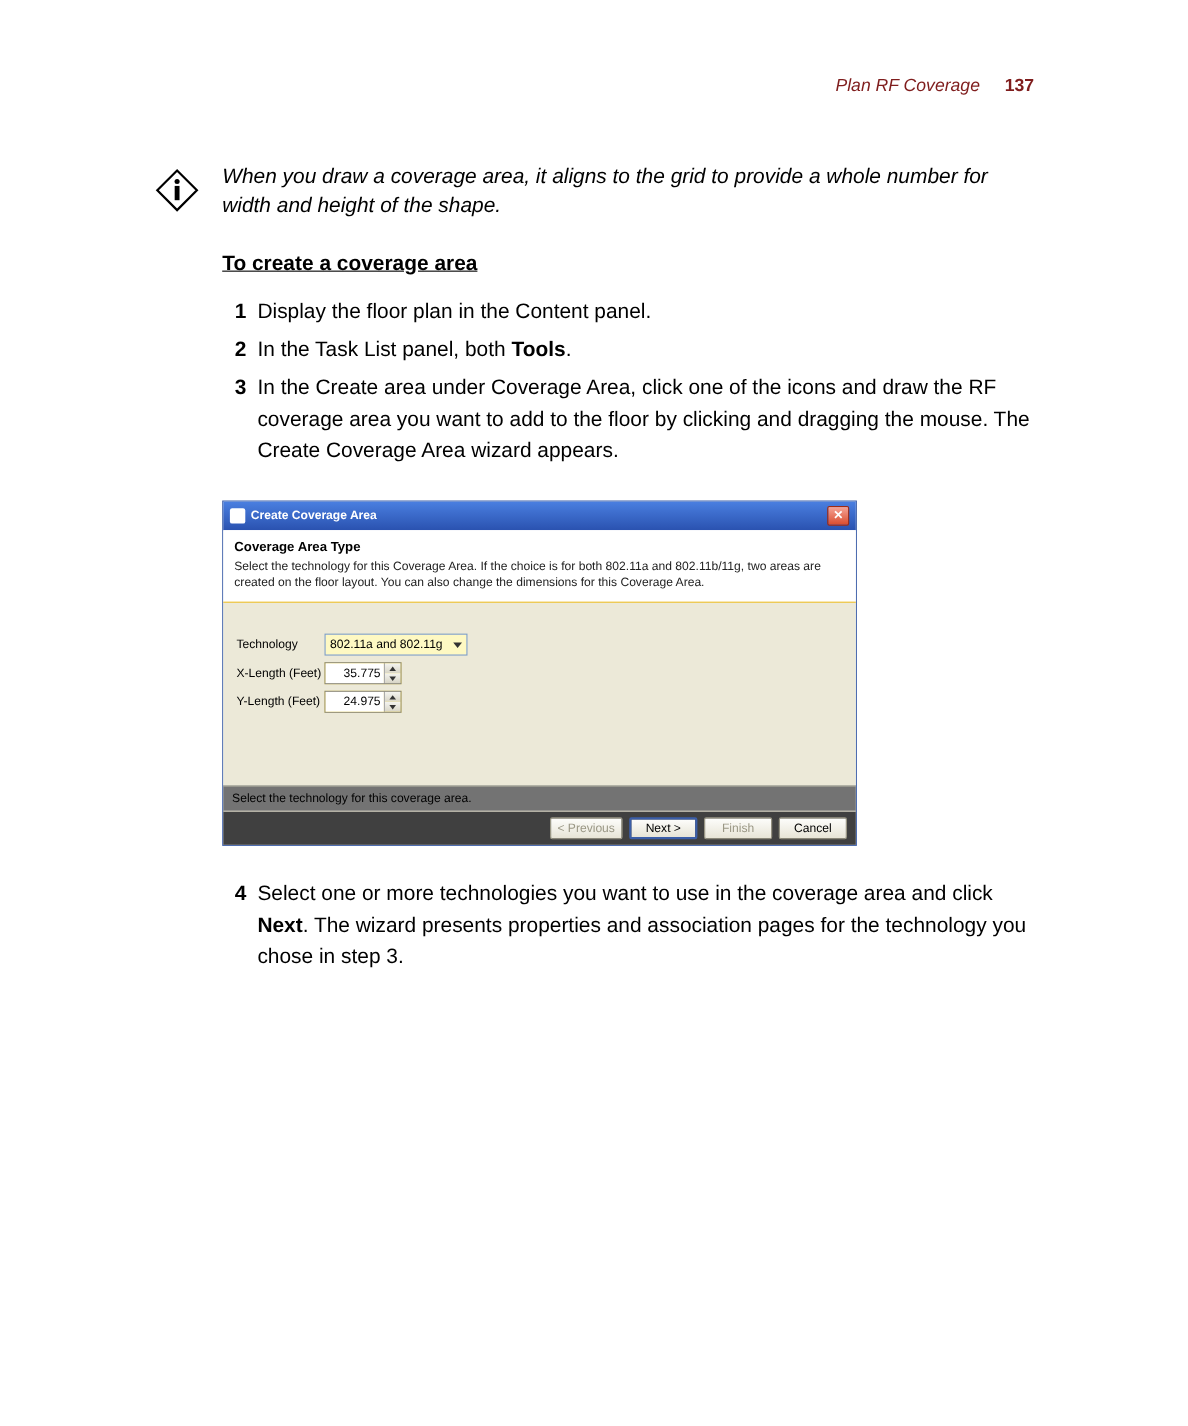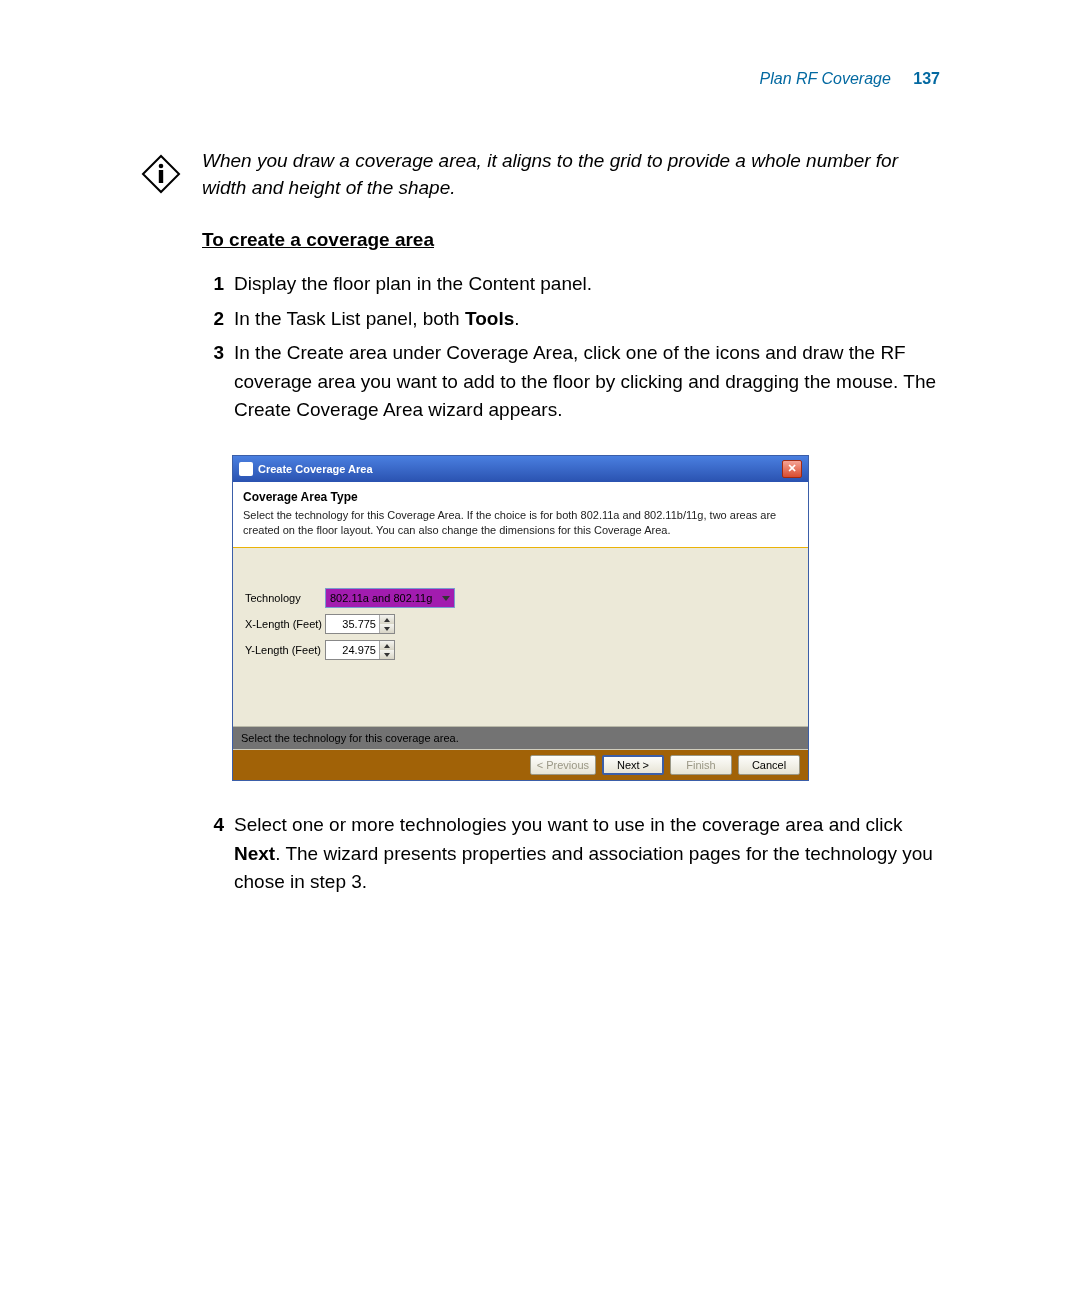--- a/index.html
+++ b/index.html
@@ -11,21 +11,21 @@
     width: 1080px;
   }
   .page {
     padding: 70px 140px 100px 140px;
     box-sizing: border-box;
   }
   .header-line {
     text-align: right;
     font-style: italic;
     font-size: 16px;
-    color: #0369a1;
+    color: #7f1d1d;
     margin-bottom: 60px;
   }
   .header-line .pnum {
     font-style: normal;
     font-weight: bold;
     margin-left: 18px;
   }
   .info-row {
     display: flex;
     align-items: center;
@@ -69,21 +69,20 @@
     margin-right: 10px;
   }
   ol.steps li .body {
     flex: 1;
   }
   .bold { font-weight: bold; }
 
   
   .dialog {
     width: 575px;
-    margin-left: 30px;
     margin-bottom: 30px;
     border: 1px solid #3b5ea8;
     font-family: Tahoma, Arial, sans-serif;
     font-size: 11px;
     box-shadow: 0 0 0 0;
   }
   .dlg-title {
     background: linear-gradient(to bottom, #4a7fe0, #2a52b0);
     color: #fff;
     font-weight: bold;
@@ -126,36 +125,36 @@
     font-size: 12px;
     margin-bottom: 4px;
   }
   .dlg-header .desc {
     font-size: 11px;
     color: #222;
     line-height: 1.35;
   }
   .dlg-body {
     background: #ece9d8;
-    padding: 40px 12px 60px 12px;
+    padding: 28px 12px 60px 12px;
   }
   .form-row {
     display: flex;
     align-items: center;
     margin-bottom: 6px;
     font-size: 11px;
   }
   .form-row label {
     width: 80px;
   }
   .combo {
     display: flex;
     align-items: center;
     border: 1px solid #7a9ccf;
-    background: #a21caf;
+    background: #fef9c3;
     height: 18px;
     width: 120px;
     padding: 0 4px;
     justify-content: space-between;
   }
   .combo .arrow {
     width: 0; height: 0;
     border-left: 4px solid transparent;
     border-right: 4px solid transparent;
     border-top: 5px solid #333;
@@ -196,21 +195,21 @@
   .spin .sbtn .tri-dn {
     width:0;height:0;border-left:3px solid transparent;border-right:3px solid transparent;border-top:4px solid #333;
   }
   .dlg-status {
     background: #737373;
     border-top: 1px solid #b9b9a8;
     font-size: 11px;
     padding: 5px 8px;
   }
   .dlg-buttons {
-    background: #a16207;
+    background: #404040;
     border-top: 1px solid #d0cdbd;
     padding: 5px 8px;
     display: flex;
     justify-content: flex-end;
     gap: 6px;
   }
   .btn {
     min-width: 62px;
     height: 20px;
     font-size: 11px;

